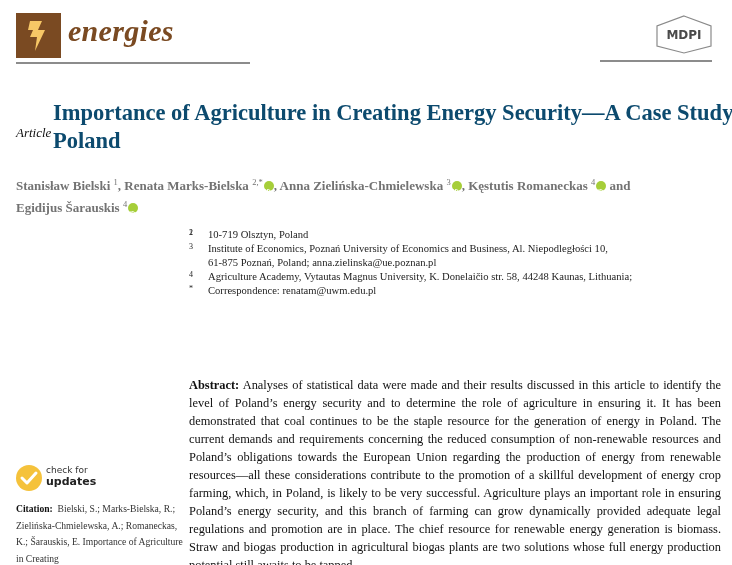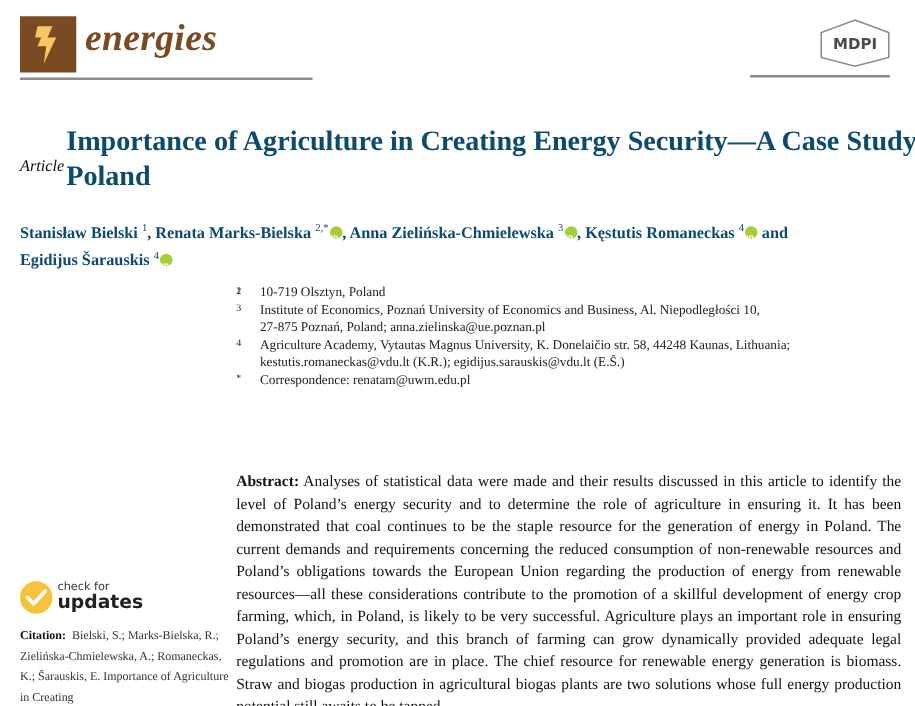--- a/index.html
+++ b/index.html
@@ -9,38 +9,38 @@
   .logo-box { position: absolute; left: 16px; top: 13px; width: 45px; height: 45px; background: #7a4a22; }
   .logo-box svg { position: absolute; left: 0; top: 0; }
   .journal-name { position: absolute; left: 68px; top: 14px; font-family: "Liberation Serif", serif; font-style: italic; font-weight: bold; font-size: 30px; color: #7a4a22; letter-spacing: 0.3px; }
   .header-rule-left { position: absolute; left: 16px; top: 62px; width: 234px; height: 2px; background: #8c8c8c; }
   .header-rule-right { position: absolute; left: 600px; top: 60px; width: 112px; height: 2px; background: #8c8c8c; }
   .mdpi-logo { position: absolute; left: 654px; top: 14px; width: 60px; height: 40px; text-align: center; }
 
   .article-type { position: absolute; left: 16px; top: 86px; font-family: "Liberation Serif", serif; font-style: italic; font-size: 13px; color: #111; margin-top: 39px; }
   .title { position: absolute; left: 16px; top: 99px; width: 710px; font-family: "Liberation Serif", serif; font-weight: bold; font-size: 22.5px; line-height: 28px; color: #0c4a6e; margin-left: 37px; }
 
-  .authors { position: absolute; left: 16px; top: 173px; width: 712px; font-family: "Liberation Serif", serif; font-weight: bold; font-size: 13px; line-height: 19px; color: #0c4a6e; }
+  .authors { position: absolute; left: 16px; top: 173px; width: 712px; font-family: "Liberation Serif", serif; font-weight: bold; font-size: 13px; line-height: 19px; color: #737373; }
   .authors sup { font-size: 8.5px; font-weight: normal; vertical-align: 5px; }
   .orcid { display: inline-block; width: 10px; height: 10px; border-radius: 50%; background: #a6ce39; vertical-align: -1px; position: relative; margin-left: 1px; }
   .orcid::after { content: "iD"; position: absolute; left: 1px; top: 1px; font-family: "DejaVu Sans", sans-serif; font-size: 5px; font-weight: bold; color: #fff; }
 
   .affils { position: absolute; left: 189px; top: 228px; width: 540px; font-family: "Liberation Serif", serif; font-size: 10.6px; line-height: 14px; color: #222; }
   .affil { position: relative; padding-left: 19px; }
   .affil-num { position: absolute; left: 0; top: -2px; font-size: 8px; }
 
   .abstract { position: absolute; left: 189px; top: 376px; width: 532px; font-family: "Liberation Serif", serif; font-size: 12.4px; line-height: 18px; color: #111; text-align: justify; }
   .abstract b { font-weight: bold; }
 
   .check-updates { position: absolute; left: 16px; top: 465px; display: flex; align-items: flex-start; }
   .check-icon { width: 26px; height: 26px; border-radius: 50%; background: #f5c23b; position: relative; }
   .check-icon svg { position: absolute; left: 0; top: 0; }
   .check-text { margin-left: 4px; font-family: "DejaVu Sans", sans-serif; line-height: 11px; }
   .check-l1 { font-size: 9px; color: #333; display: block; }
-  .check-l2 { font-size: 15px; font-weight: bold; color: #222; display: block; }
+  .check-l2 { font-size: 11px; font-weight: bold; color: #222; display: block; }
 
   .citation { position: absolute; left: 16px; top: 501px; width: 170px; font-family: "Liberation Serif", serif; font-size: 9.6px; line-height: 16.5px; color: #333; }
   .citation b { color: #111; }
 </style>
 </head>
 <body>
 
 <div class="logo-box">
   <svg width="45" height="45" viewBox="0 0 45 45">
     <polygon points="14,8 26,8 22,17 29,17 19,38 21,24 14,24 17,17 12,17" fill="#f7c766"></polygon>
@@ -79,26 +79,25 @@
   <div class="affil">
     <span class="affil-num">1</span>
   </div>
   <div class="affil">
     <span class="affil-num">2</span>
     <div>10-719 Olsztyn, Poland</div>
   </div>
   <div class="affil">
     <span class="affil-num">3</span>
     <div>Institute of Economics, Poznań University of Economics and Business, Al. Niepodległości 10,</div>
-    <div>27-875 Poznań, Poland; anna.zielinska@ue.poznan.pl</div>
+    <div>61-875 Poznań, Poland; anna.zielinska@ue.poznan.pl</div>
   </div>
   <div class="affil">
     <span class="affil-num">4</span>
     <div>Agriculture Academy, Vytautas Magnus University, K. Donelaičio str. 58, 44248 Kaunas, Lithuania;</div>
-    <div>kestutis.romaneckas@vdu.lt (K.R.); egidijus.sarauskis@vdu.lt (E.Š.)</div>
   </div>
   <div class="affil">
     <span class="affil-num">*</span>
     <div>Correspondence: renatam@uwm.edu.pl</div>
   </div>
 </div>
 
 <div class="abstract">
   <b>Abstract:</b>
   <span>Analyses of statistical data were made and their results discussed in this article to identify the level of Poland’s energy security and to determine the role of agriculture in ensuring it.  It has been demonstrated that coal continues to be the staple resource for the generation of energy in Poland.  The current demands and requirements concerning the reduced consumption of non-renewable resources and Poland’s obligations towards the European Union regarding the production of energy from renewable resources—all these considerations contribute to the promotion of a skillful development of energy crop farming, which, in Poland, is likely to be very successful.  Agriculture plays an important role in ensuring Poland’s energy security, and this branch of farming can grow dynamically provided adequate legal regulations and promotion are in place. The chief resource for renewable energy generation is biomass. Straw and biogas production in agricultural biogas plants are two solutions whose full energy production potential still awaits to be tapped.</span>

